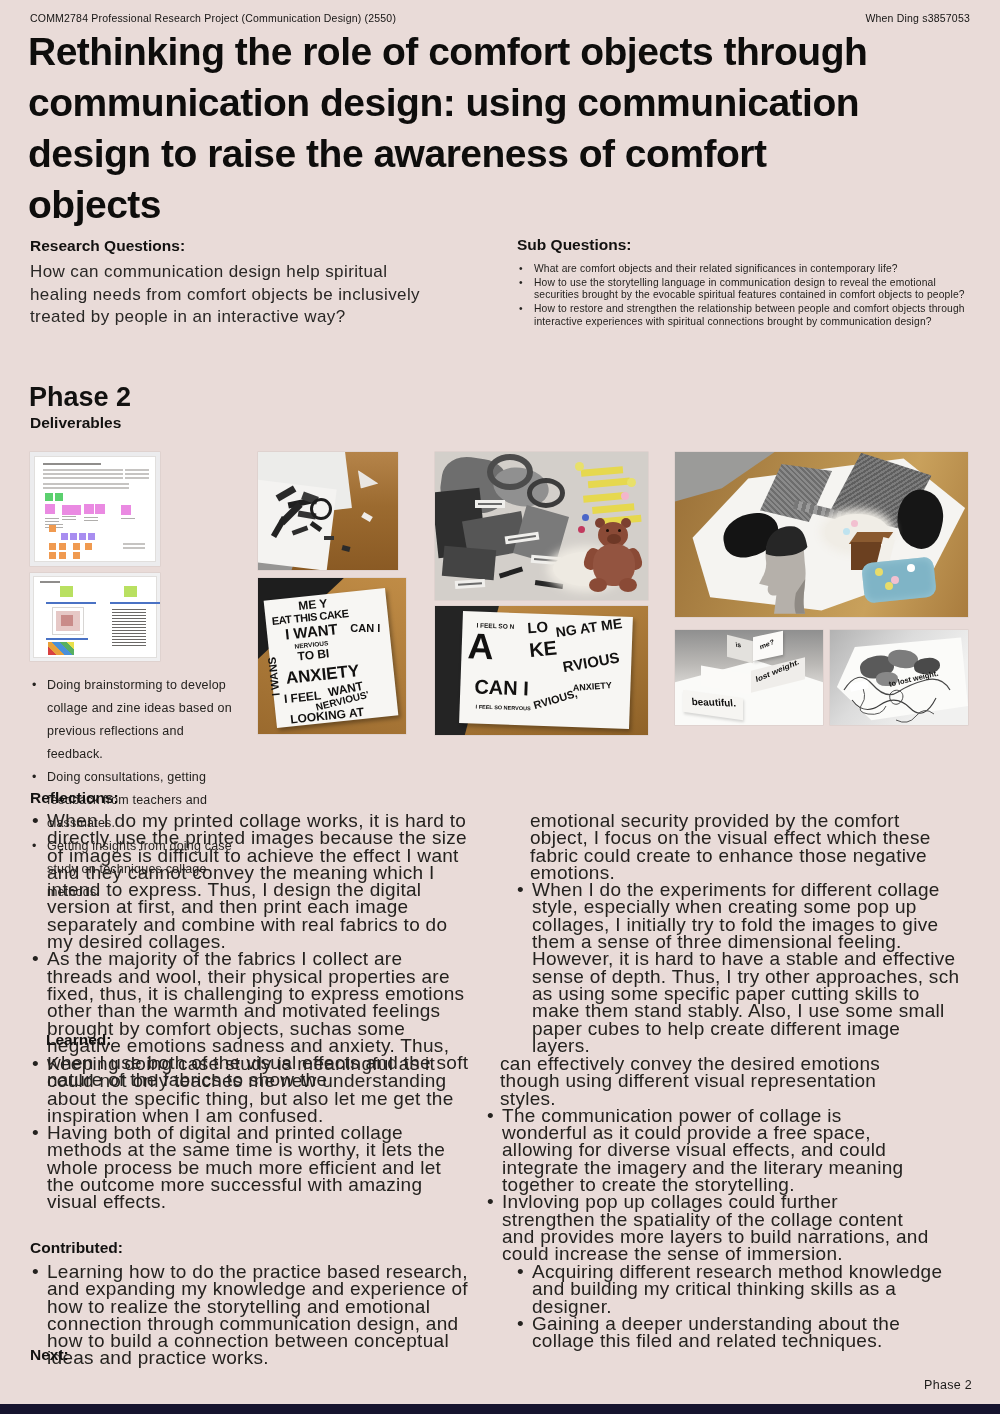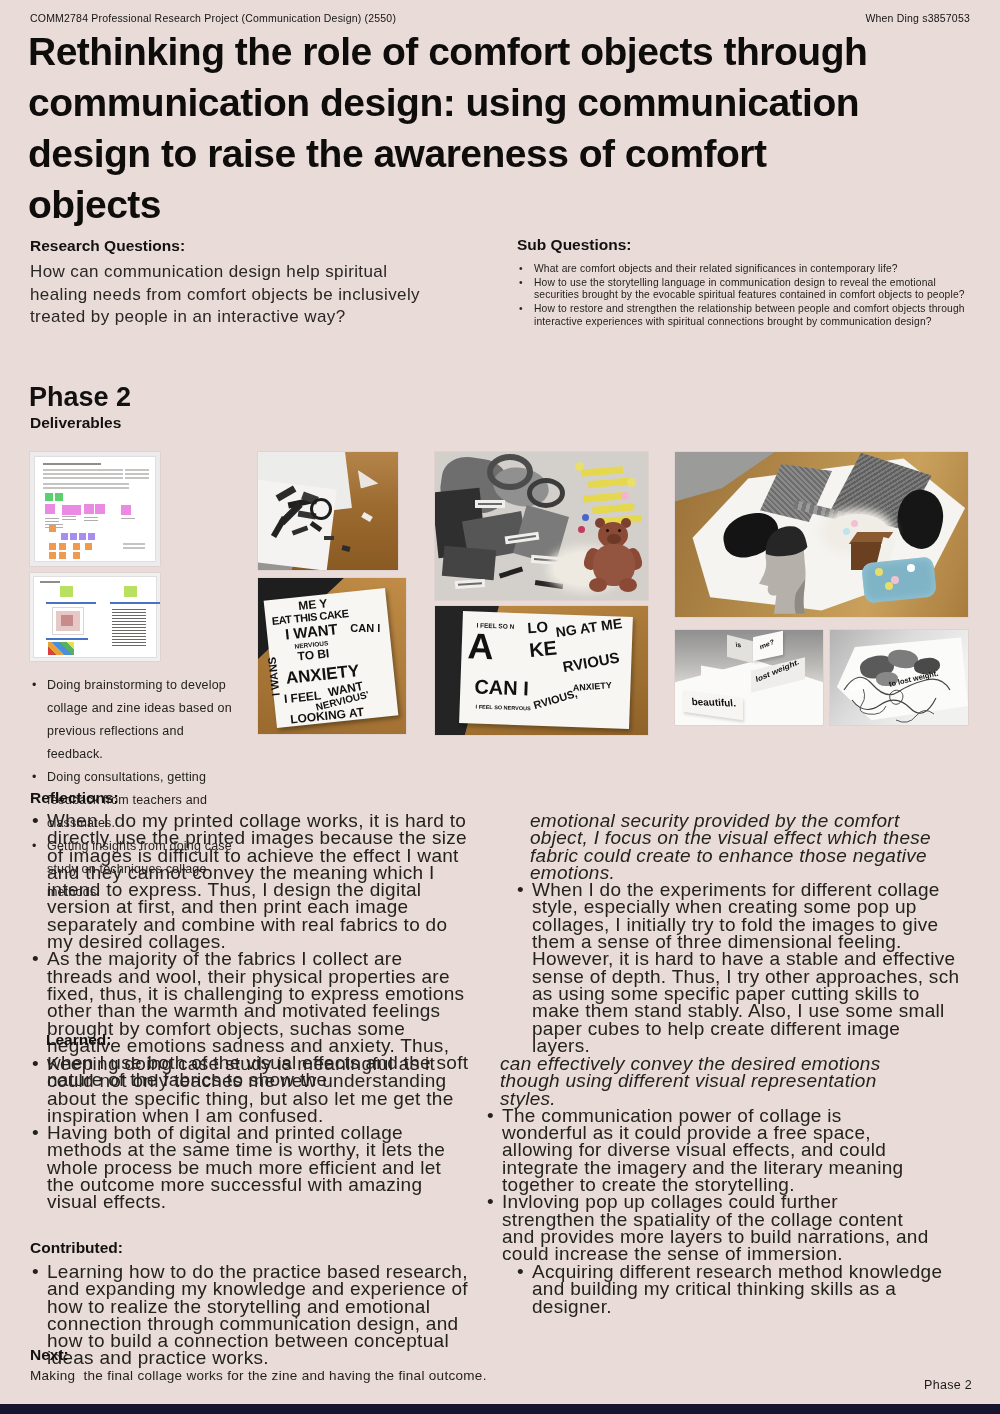--- a/index.html
+++ b/index.html
@@ -9,21 +9,21 @@
   .meta{font-size:10.5px;letter-spacing:.2px;color:#141312;}
   .title{font-size:39px;line-height:51px;font-weight:bold;letter-spacing:-.5px;color:#0e0d0c;}
   .sech{font-size:15.5px;font-weight:bold;color:#121110;}
   .h2{font-size:27px;font-weight:bold;color:#121110;}
   .body{font-size:19px;line-height:17.3px;letter-spacing:.3px;color:#24221f;}
   .small{font-size:10.3px;line-height:12.7px;letter-spacing:.15px;color:#24221f;}
   .cap1{font-size:12.5px;line-height:23px;letter-spacing:.2px;color:#24221f;}
   .cap2{font-size:11.5px;line-height:15px;letter-spacing:.2px;color:#24221f;}
   .bi{display:flex;}
   .bi::before{content:"\2022";flex:0 0 15px;padding-left:2px;}
-  .cont{padding-left:15px;font-style:italic;}
+  .cont{padding-left:15px;}
   .img{overflow:hidden;box-shadow:0 0 0 0.5px rgba(0,0,0,.08);}
   .ln{position:absolute;background:#c6c4c2;}
   .sq{position:absolute;}
   .w{position:absolute;font-weight:800;color:#121110;white-space:nowrap;
      font-family:"Liberation Sans",sans-serif;transform-origin:left top;}
   .page{position:absolute;background:#fff;border:1px solid #e1dfdd;}
   svg{display:block;}
 </style>
 </head>
 <body>
@@ -290,21 +290,23 @@
   <div class="abs sech" style="left:30px;top:1239px;">Contributed:</div>
   <div class="abs body" style="left:30px;top:1263px;width:440px;">
     <div class="bi">
         <span>Learning how to do the practice based research, and expanding my knowledge and experience of how to realize the storytelling and emotional connection through communication design, and how to build a connection between conceptual ideas and practice works.</span>
       </div>
   </div>
   <div class="abs body" style="left:515px;top:1263px;width:445px;">
     <div class="bi">
         <span>Acquiring different research method knowledge and building my critical thinking skills as a designer.</span>
       </div>
+    <div class="bi">
+        <span>Gaining a deeper understanding about the collage this filed and related techniques.</span>
+      </div>
   </div>
 
   <div class="abs sech" style="left:30px;top:1346px;">Next:</div>
-  <div class="abs" style="left:30px;top:1368px;width:700px;font-size:13.5px;letter-spacing:.3px;white-space:pre-wrap;color:#24221f;">Making  the final collage works for the zine and having the final outcome.</div>
 
   <div class="abs" style="left:772px;top:1378px;width:200px;text-align:right;font-size:12.5px;letter-spacing:.3px;color:#1c1b1a;">Phase 2</div>
   <div class="abs" style="left:0;top:1404px;width:1000px;height:10px;background:#16142e;"></div>
 
 </div>
 
 </body></html>

